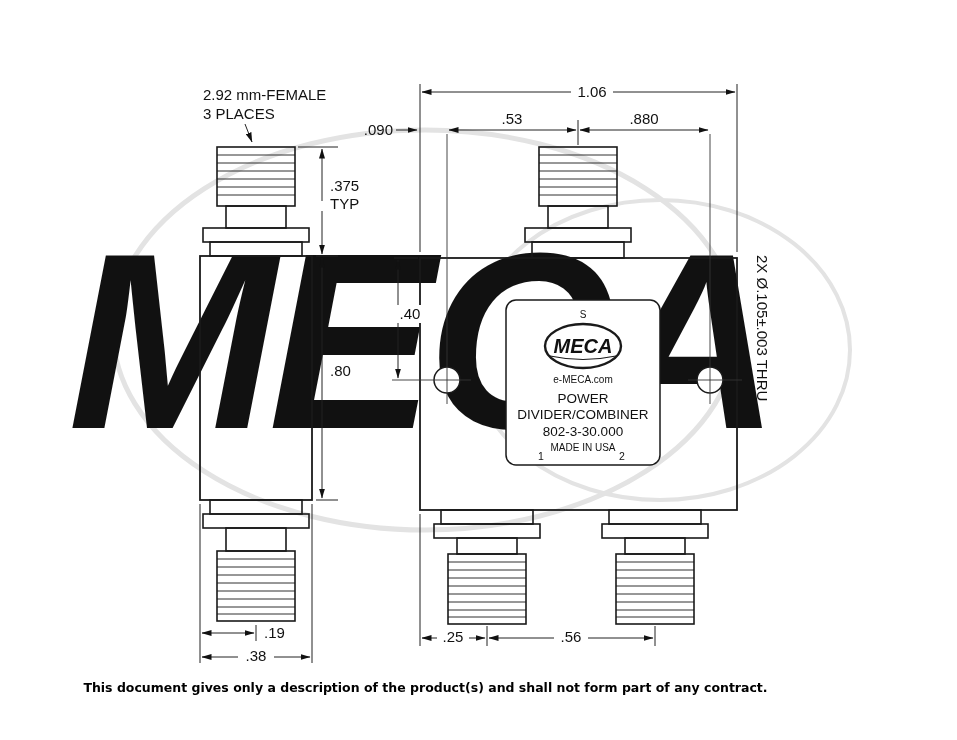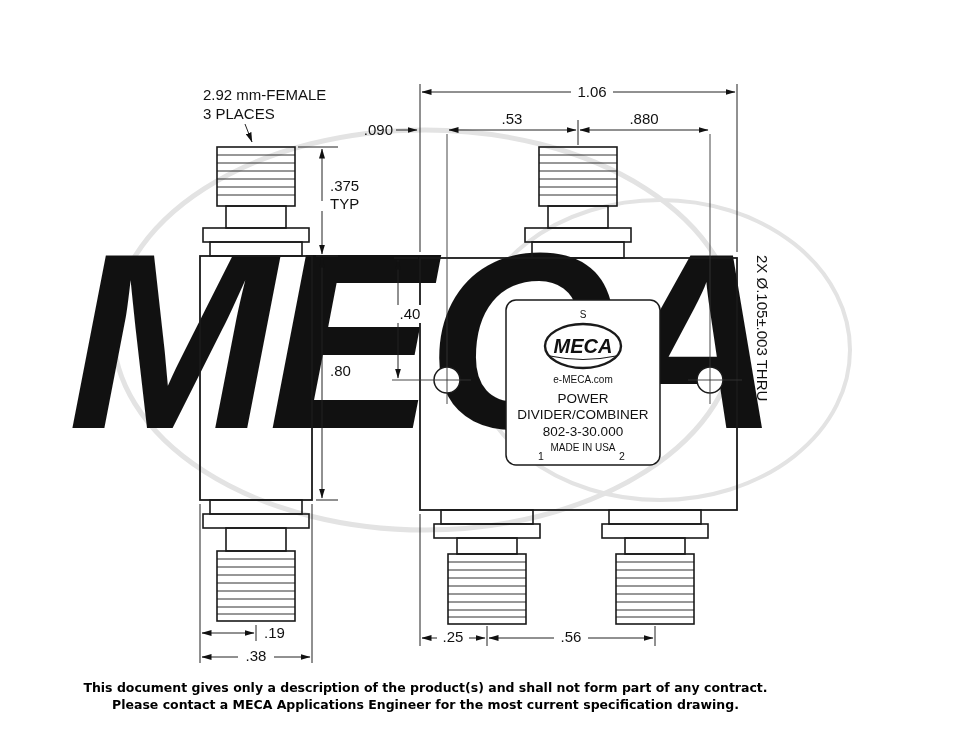--- a/index.html
+++ b/index.html
@@ -194,16 +194,15 @@
     <text class="dim-text" x="410" y="319" text-anchor="middle">.40</text>
     <text class="dim-text" x="453" y="642" text-anchor="middle">.25</text>
     <text class="dim-text" x="571" y="642" text-anchor="middle">.56</text>
 
     <text class="dim-text" x="757" y="255" transform="rotate(90 757 255)">2X Ø.105±.003 THRU</text>
   </g>
 </svg>
 
 <div class="footer">
   <div>This document gives only a description of the product(s) and shall not form part of any contract.</div>
-  <div>Please contact a MECA Applications Engineer for the most current specification drawing.</div>
 </div>
 
 </div>
 
 </body></html>

